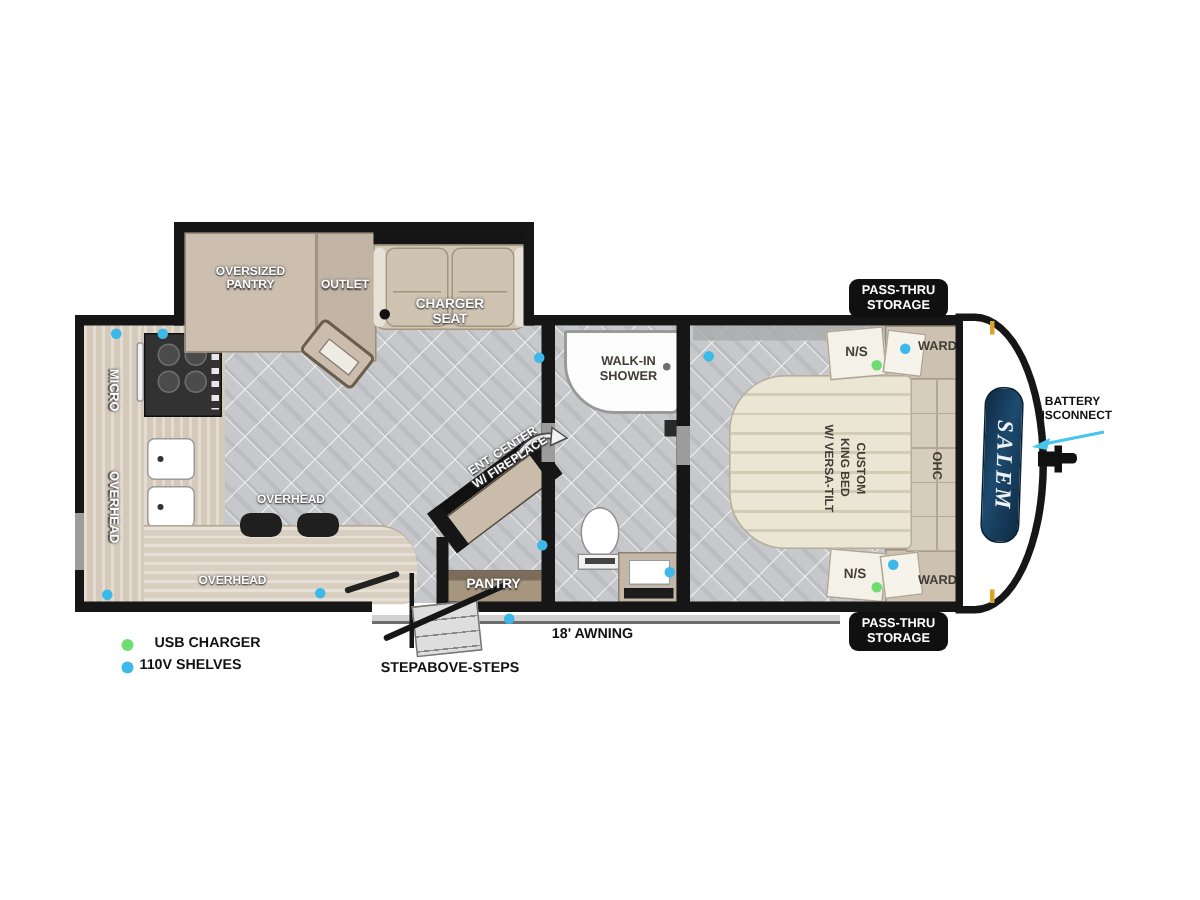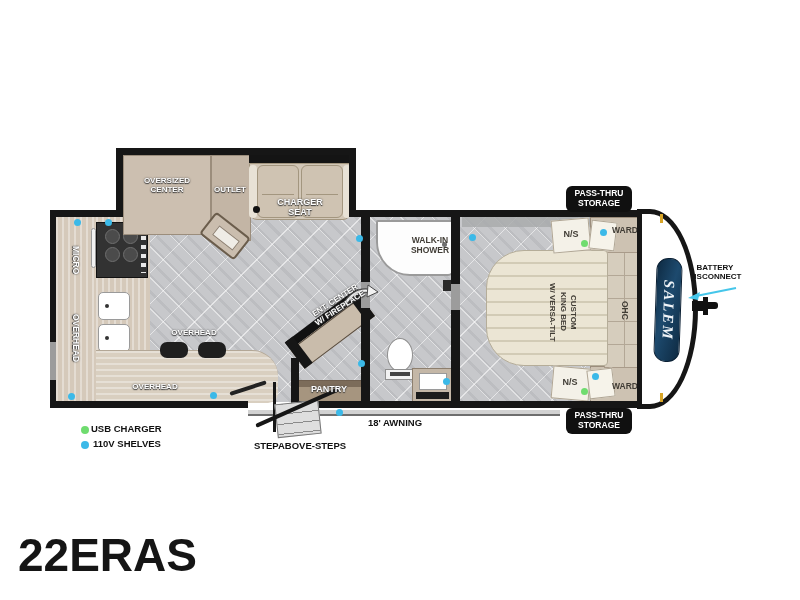--- a/index.html
+++ b/index.html
@@ -153,53 +153,52 @@
     <line x1="50" y1="4" x2="10" y2="12" stroke="#45c6ea" stroke-width="2"></line>
     <polygon points="2,14 14,8 12,16" fill="#45c6ea"></polygon>
   </svg>
 
   <div class="badge" style="left:566px;top:186px;width:66px;height:26px;">PASS-THRU
 STORAGE</div>
   <div class="badge" style="left:566px;top:408px;width:66px;height:26px;">PASS-THRU
 STORAGE</div>
 
   <div class="lbl lw" style="left:124px;top:177px;width:86px;">OVERSIZED
-CENTER</div>
+PANTRY</div>
   <div class="lbl lw" style="left:206px;top:186px;width:48px;">OUTLET</div>
   <div class="lbl lw" style="left:268px;top:197px;width:64px;font-size:9px;">CHARGER
 SEAT</div>
   <div class="vlbl lw" style="left:66px;top:228px;width:20px;height:64px;font-size:8.5px;line-height:20px;">MICRO</div>
   <div class="vlbl lw" style="left:66px;top:294px;width:20px;height:88px;font-size:8.5px;line-height:20px;">OVERHEAD</div>
   <div class="lbl lw" style="left:120px;top:383px;width:70px;">OVERHEAD</div>
   <div class="lbl lw" style="left:158px;top:329px;width:72px;">OVERHEAD</div>
   <div class="lbl lw" style="left:300px;top:296px;width:76px;transform:rotate(-33deg);z-index:8;">ENT. CENTER
 W/ FIREPLACE</div>
   <div class="lbl lw" style="left:296px;top:384px;width:66px;font-size:9px;z-index:8;">PANTRY</div>
-  <div class="lbl ld" style="left:395px;top:236px;width:70px;font-size:8.5px;">WALK-IN
+  <div class="lbl ld" style="left:384px;top:236px;width:70px;font-size:8.5px;">WALK-IN
 SHOWER</div>
   <div class="vlbl ld" style="left:538px;top:260px;width:40px;height:104px;font-size:8px;white-space:pre-line;line-height:1.3;">CUSTOM
 KING BED
 W/ VERSA-TILT</div>
   <div class="vlbl ld" style="left:617px;top:294px;width:15px;height:32px;font-size:8.5px;line-height:15px;">OHC</div>
   <div class="lbl ld" style="left:556px;top:229px;width:30px;font-size:9px;">N/S</div>
   <div class="lbl ld" style="left:555px;top:377px;width:30px;font-size:9px;">N/S</div>
   <div class="lbl ld" style="left:604px;top:226px;width:42px;font-size:8.5px;">WARD</div>
   <div class="lbl ld" style="left:604px;top:382px;width:42px;font-size:8.5px;">WARD</div>
 
   <div class="lbl lout" style="left:682px;top:264px;width:66px;font-size:8px;">BATTERY
 DISCONNECT</div>
   <div class="lbl lout" style="left:352px;top:418px;width:86px;">18' AWNING</div>
   <div class="lbl lout" style="left:250px;top:441px;width:100px;">STEPABOVE-STEPS</div>
 
   <div class="dot usb" style="left:81px;top:426px;width:8px;height:8px;"></div>
-  <div class="lbl lout" style="left:91px;top:424px;width:90px;text-align:left;">USB CHARGER</div>
+  <div class="lbl lout" style="left:103px;top:424px;width:90px;text-align:left;">USB CHARGER</div>
   <div class="dot c110" style="left:81px;top:441px;width:8px;height:8px;"></div>
   <div class="lbl lout" style="left:93px;top:439px;width:90px;text-align:left;">110V SHELVES</div>
 
-  <div class="lbl" style="left:18px;top:530px;width:220px;text-align:left;font-size:46px;font-weight:900;color:#151515;letter-spacing:0px;">22ERAS</div>
 
   <div class="dot c110" style="left:74px;top:219px;"></div>
   <div class="dot c110" style="left:105px;top:219px;"></div>
   <div class="dot c110" style="left:68px;top:393px;"></div>
   <div class="dot c110" style="left:210px;top:392px;"></div>
   <div class="dot c110" style="left:356px;top:235px;"></div>
   <div class="dot c110" style="left:469px;top:234px;"></div>
   <div class="dot c110" style="left:358px;top:360px;"></div>
   <div class="dot c110" style="left:443px;top:378px;"></div>
   <div class="dot c110" style="left:600px;top:229px;"></div>

